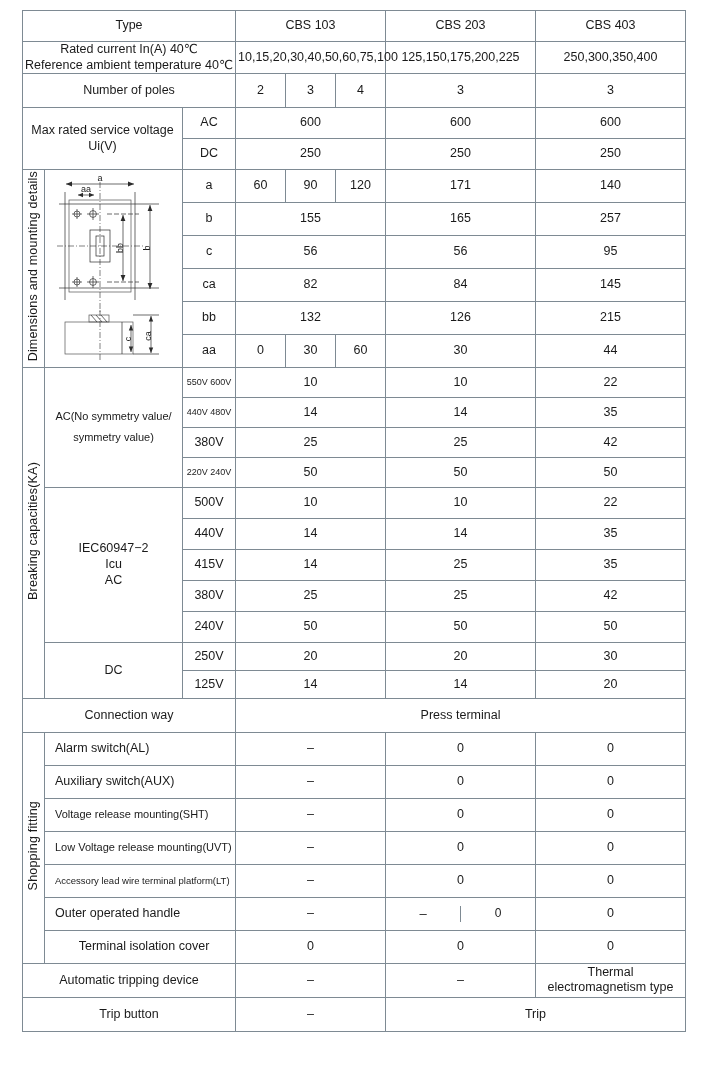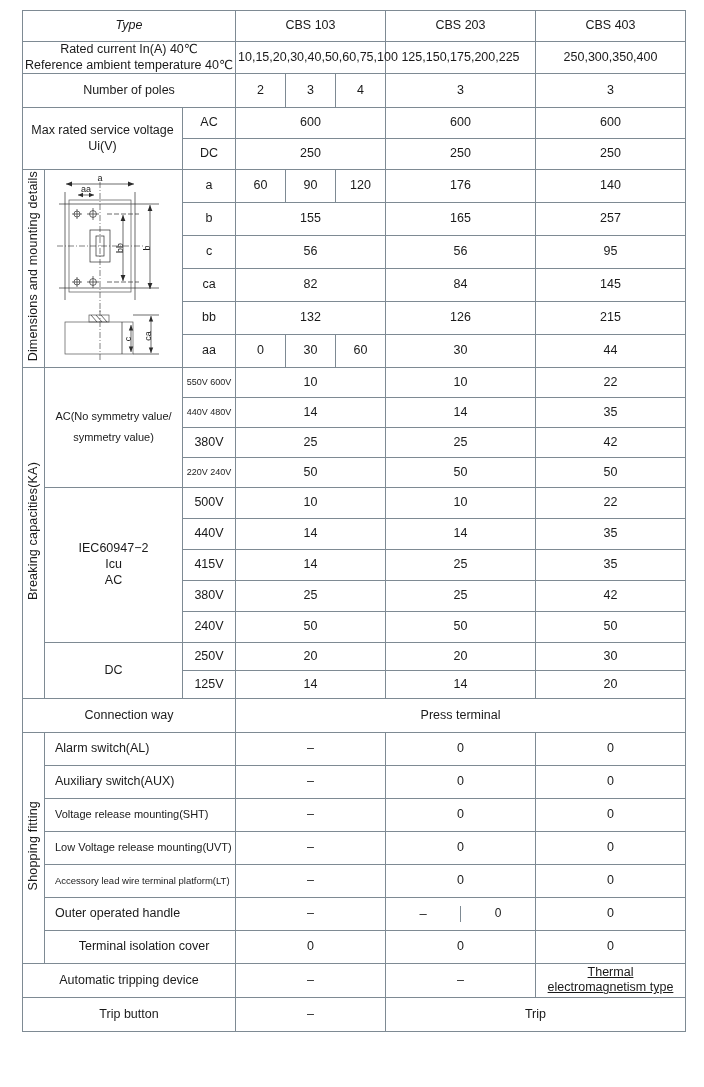--- a/index.html
+++ b/index.html
@@ -45,24 +45,24 @@
   .rowlabel{font-size:12.5px;}
   .rowlabel.sm{font-size:11px;}
   .rowlabel.xs{font-size:9.5px;}
   .sublabel{font-size:10px;}
   .sublabel.tight{font-size:9px;}
   .big{font-size:14px;margin-top:40px;}
   .num{font-size:14px;}
   .dash{font-size:13px;}
   .circ{font-size:12px;}
   .diagcell{padding:0;}
-  .note{font-size:11px;text-decoration:underline;}
+  .note{font-size:11px;}
   .wide-txt{font-size:13px;}
   .ratedcell{font-size:12.5px;line-height:1.75;padding:6px 2px;}
-  .typehdr{font-size:13px;font-style:italic;}
+  .typehdr{font-size:13px;}
 </style>
 </head>
 <body>
 
 <div id="sheet">
   <table class="spec">
     <colgroup>
       <col style="width:22px">
         <col style="width:138px">
         <col style="width:53px">
@@ -191,21 +191,21 @@
             <text x="103" y="78" text-anchor="middle" transform="rotate(-90 103 78)">b</text>
             <text x="84" y="169" text-anchor="middle" transform="rotate(-90 84 169)">c</text>
             <text x="104" y="166" text-anchor="middle" transform="rotate(-90 104 166)">ca</text>
           </g>
         </svg>
       </td>
       <td class="sublabel">a</td>
       <td class="num">60</td>
       <td class="num">90</td>
       <td class="num">120</td>
-      <td class="num">176</td>
+      <td class="num">171</td>
       <td class="num">140</td>
     </tr>
     <tr style="height:32px">
       <td class="sublabel">b</td>
       <td colspan="3" class="num">155</td>
       <td class="num">165</td>
       <td class="num">257</td>
     </tr>
     <tr style="height:32px">
       <td class="sublabel">c</td>

